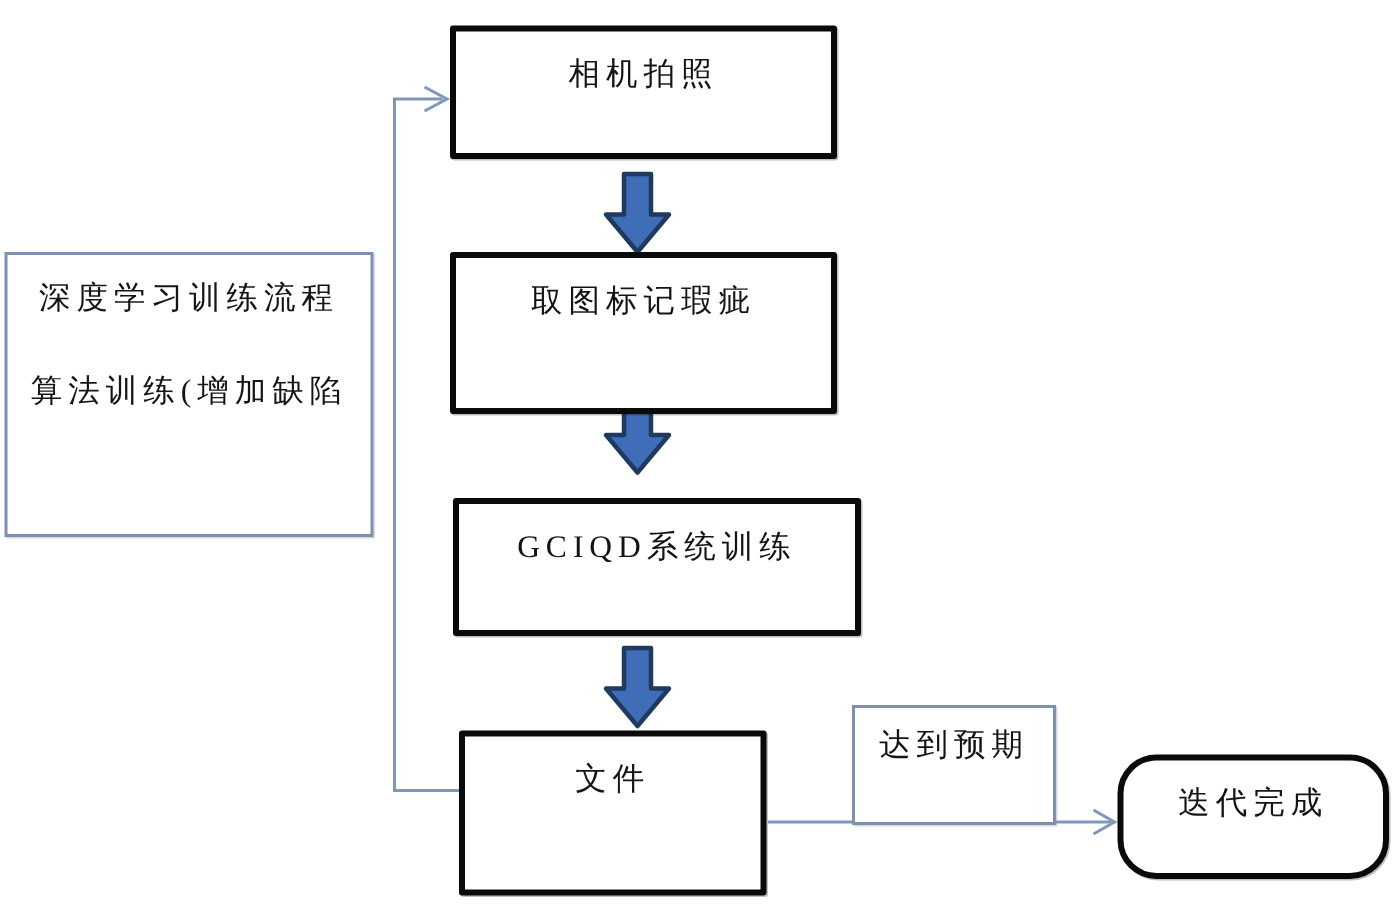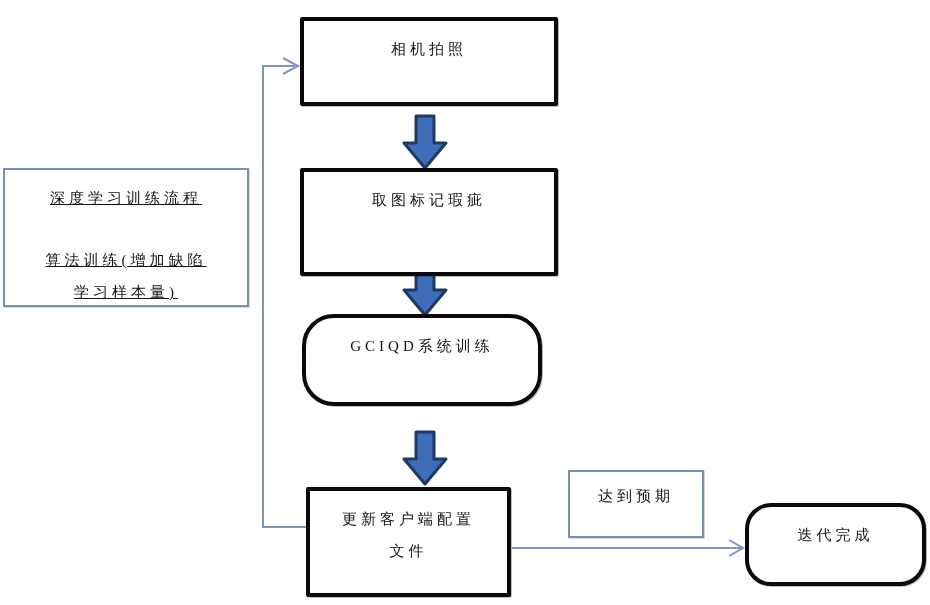--- a/index.html
+++ b/index.html
@@ -22,21 +22,21 @@
     width: 930px;
     height: 605px;
     pointer-events: none;
   }
   .node {
     position: absolute;
     box-sizing: border-box;
     background: #ffffff;
     text-align: center;
     color: #141414;
-    font-size: 15px;
+    font-size: 21px;
     letter-spacing: 4px;
     line-height: 32px;
   }
   .node.thick {
     border: 4px solid #0a0a0a;
     border-radius: 2px;
     box-shadow: 1px 1px 0 rgba(0,0,0,0.25);
   }
   .node.thin {
     border: 2px solid #7d90ad;
@@ -77,44 +77,42 @@
       <polygon class="block-arrow" points="14,2 32,2 32,29 44,29 23,54 2,29 14,29"></polygon>
     </g>
     <g transform="translate(402,261)">
       <polygon class="block-arrow" points="14,2 32,2 32,29 44,29 23,54 2,29 14,29"></polygon>
     </g>
     <g transform="translate(402,430)">
       <polygon class="block-arrow" points="14,2 32,2 32,29 44,29 23,54 2,29 14,29"></polygon>
     </g>
   </svg>
 
-  <div class="node thin pad-top" style="left:3px; top:168px; width:246px; height:139px;text-decoration:underline;">
+  <div class="node thin pad-top" style="left:3px; top:168px; width:246px; height:190px;">
     <div>深度学习训练流程</div>
     <div class="legend-line2">算法训练(增加缺陷</div>
-    <div>学习样本量)</div>
   </div>
 
   <div class="node thick pad-top" style="left:300px; top:17px; width:258px; height:89px;">
     <span>相机拍照</span>
   </div>
 
   <div class="node thick pad-top" style="left:300px; top:168px; width:258px; height:108px;">
     <span>取图标记瑕疵</span>
   </div>
 
-  <div class="node thick pad-top" style="left:302px; top:314px; width:240px; height:92px;border-radius:32px;">
+  <div class="node thick pad-top" style="left:302px; top:332px; width:272px; height:92px;">
     <span>GCIQD系统训练</span>
   </div>
 
   <div class="node thick pad-top" style="left:306px; top:487px; width:205px; height:110px;">
-    <div>更新客户端配置</div>
     <div>文件</div>
   </div>
 
-  <div class="node thin" style="left:568px; top:470px; width:136px; height:68px; padding-top:8px;">
+  <div class="node thin" style="left:568px; top:470px; width:136px; height:80px; padding-top:8px;">
     <span>达到预期</span>
   </div>
 
   <div class="node thick pad-top" style="left:745px; top:503px; width:181px; height:83px;border-radius:26px;">
     <span>迭代完成</span>
   </div>
 
 </div>
 
 </body></html>

